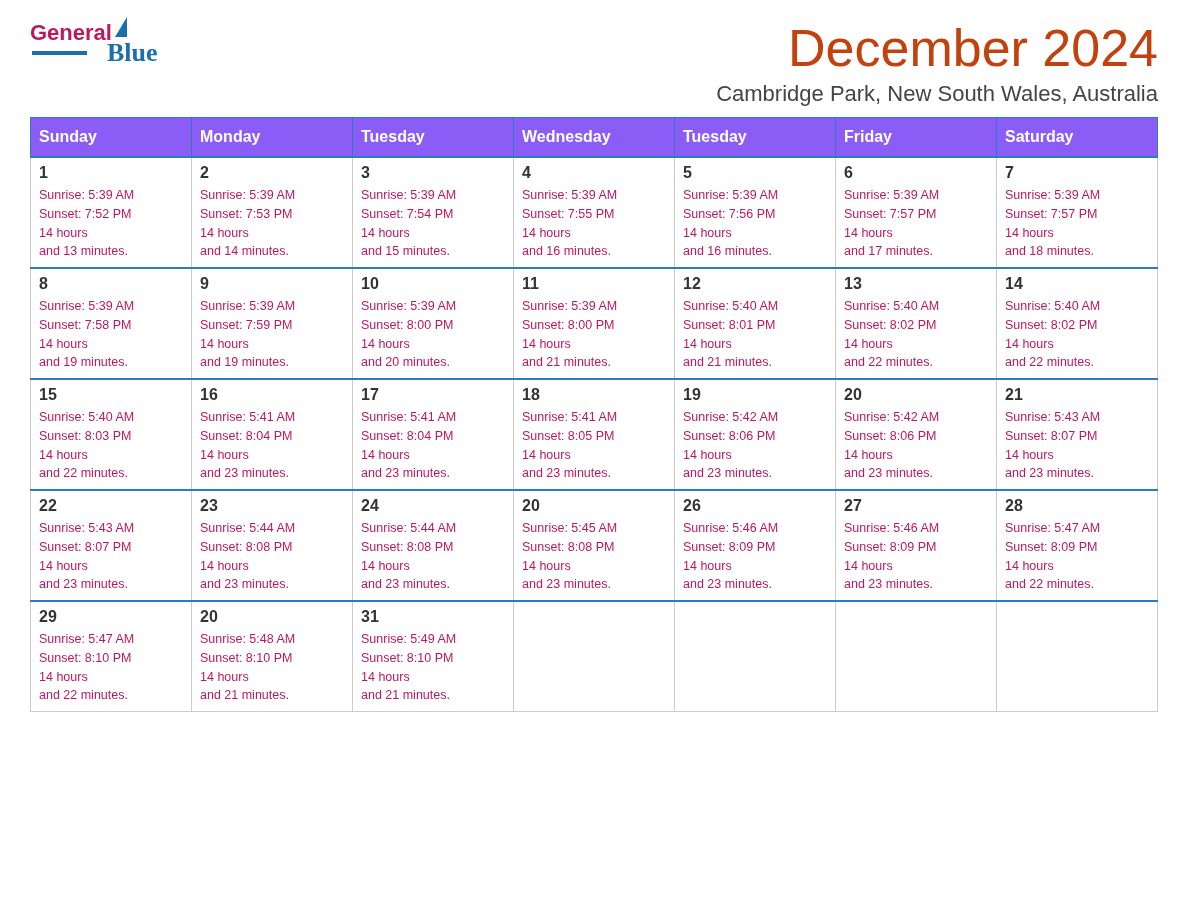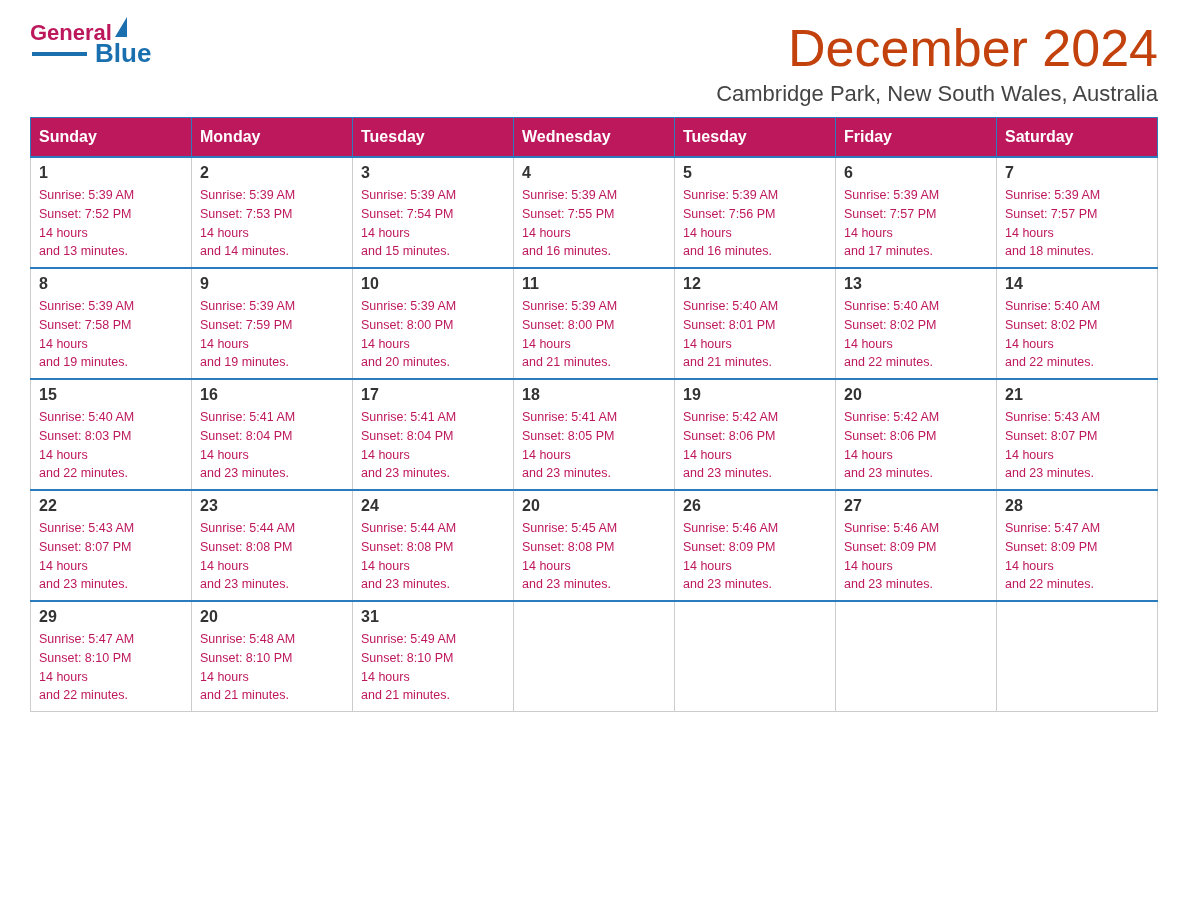--- a/index.html
+++ b/index.html
@@ -39,21 +39,21 @@
       font-size: 22px;
       color: #444;
       margin-top: 4px;
     }
     .calendar-table {
       width: 100%;
       border-collapse: collapse;
       margin-top: 10px;
     }
     .calendar-table th {
-      background-color: #be185d;
+      background-color: #8b5cf6;
       color: #fff;
       font-size: 16px;
       font-weight: bold;
       padding: 10px 8px;
       text-align: left;
       border: 1px solid #2b7bbf;
     }
     .calendar-table td {
       border: 1px solid #ccc;
       vertical-align: top;
@@ -97,21 +97,21 @@
 <body>
 
 <div class="header-section">
   <div class="logo-wrapper">
     <div class="logo-line1">
       <span class="logo-text-general">General</span>
       <span style="display:inline-block;width:0;height:0;border-left:12px solid transparent;border-right:0px solid transparent;border-bottom:20px solid #1a6faf;margin-left:3px;position:relative;top:-6px;"></span>
     </div>
     <div style="display:flex;align-items:center;margin-top:-8px;margin-left:2px;">
       <div style="width:55px;height:4px;background:#1a6faf;margin-right:0;"></div>
-      <span class="logo-text-blue" style="margin-left:8px;">Blue</span>
+      <span class="logo-text-blue" style="margin-left:20px;font-family:Liberation Serif, serif;">Blue</span>
     </div>
   </div>
   <div class="title-section">
     <div class="month-title">December 2024</div>
     <div class="location-title">Cambridge Park, New South Wales, Australia</div>
   </div>
 </div>
 
 <table class="calendar-table">
   <thead>

